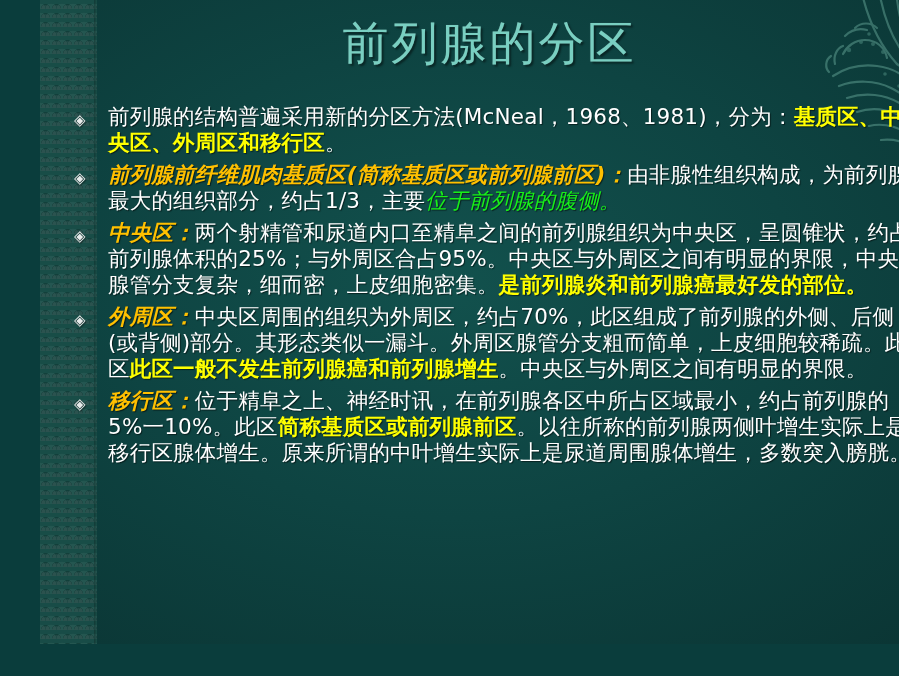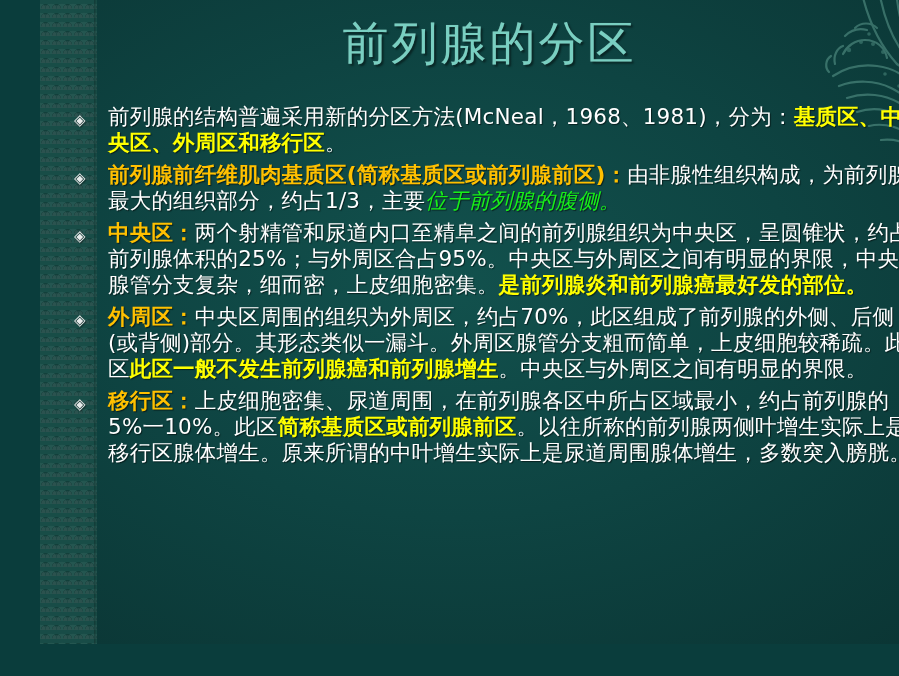--- a/index.html
+++ b/index.html
@@ -96,21 +96,21 @@
     line-height: 26px;
     color: #ffffff;
     text-shadow: 1px 1px 1px rgba(0,0,0,.55);
     letter-spacing: .2px;
     font-family: "DejaVu Sans", "Liberation Sans", sans-serif;
     word-break: break-word;
   }
   .seg { white-space: pre-wrap; }
   .c-white  { color:#ffffff; }
   .c-yellow { color:#ffff00; font-weight:bold; }
-  .c-gold   { color:#ffc000; font-weight:bold; }
+  .c-gold   { color:#ffc000; font-weight:bold;font-style:italic; }
   .c-green  { color:#18f018;font-style:italic; }
 
   
   #watermark {
     position: absolute;
     right: 14px;
     bottom: 14px;
     color: #ffffff;
     font-size: 21px;
     line-height: 26px;
@@ -190,20 +190,20 @@
     <div class="bullet-row">
       <span class="bullet-marker">◈</span>
       <span class="bullet-text">
         <span class="seg c-gold">外周区：</span><span class="seg c-white">中央区周围的组织为外周区，约占70%，此区组成了前列腺的外侧、后侧(或背侧)部分。其形态类似一漏斗。外周区腺管分支粗而简单，上皮细胞较稀疏。此区</span><span class="seg c-yellow">此区一般不发生前列腺癌和前列腺增生</span><span class="seg c-white">。中央区与外周区之间有明显的界限。</span>
       </span>
     </div>
 
     <div class="bullet-row">
       <span class="bullet-marker">◈</span>
       <span class="bullet-text">
-        <span class="seg c-gold">移行区：</span><span class="seg c-white">上皮细胞密集、尿道周围，在前列腺各区中所占区域最小，约占前列腺的5%一10%。此区</span><span class="seg c-yellow">简称基质区或前列腺前区</span><span class="seg c-white">。以往所称的前列腺两侧叶增生实际上是移行区腺体增生。原来所谓的中叶增生实际上是尿道周围腺体增生，多数突入膀胱。</span>
+        <span class="seg c-gold">移行区：</span><span class="seg c-white">位于精阜之上、神经时讯，在前列腺各区中所占区域最小，约占前列腺的5%一10%。此区</span><span class="seg c-yellow">简称基质区或前列腺前区</span><span class="seg c-white">。以往所称的前列腺两侧叶增生实际上是移行区腺体增生。原来所谓的中叶增生实际上是尿道周围腺体增生，多数突入膀胱。</span>
       </span>
     </div>
 
   </div>
 
 
 </div>
 
 </body></html>

